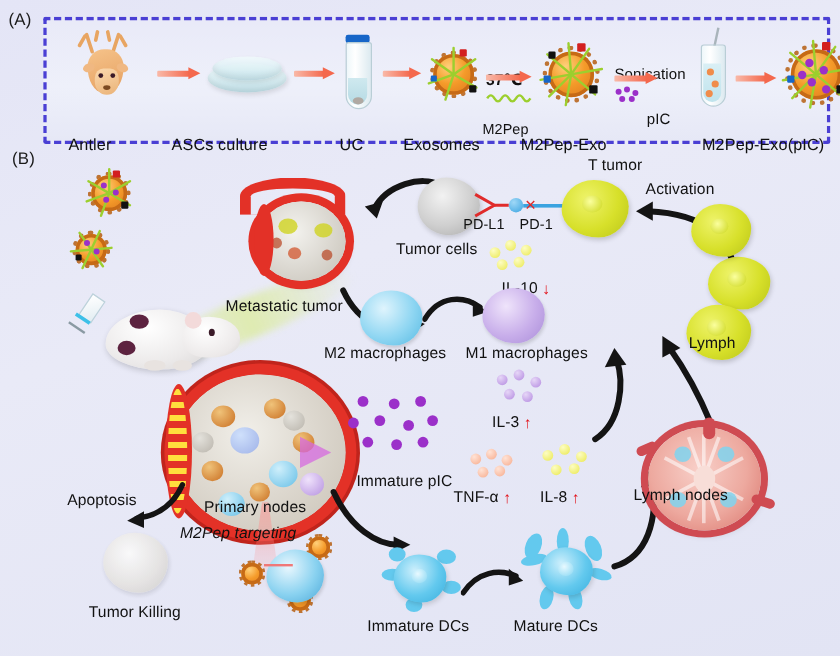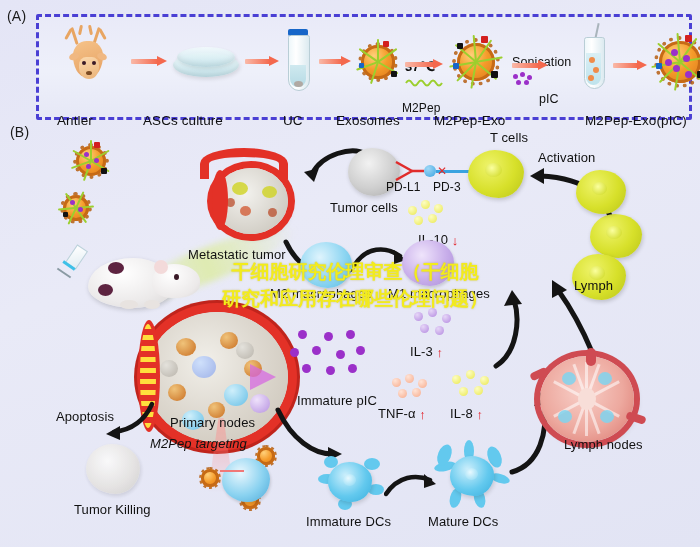--- a/index.html
+++ b/index.html
@@ -384,26 +384,26 @@
     <div style="position:absolute;left:394px;top:42px;width:36px;height:22px;">
       <svg width="36" height="22" viewBox="0 0 36 22">
         <path d="M2 2 L18 11 L2 20" stroke="#e02b2b" stroke-width="2.5" fill="none"></path>
         <line x1="18" y1="11" x2="30" y2="11" stroke="#e02b2b" stroke-width="2.5"></line>
       </svg>
     </div>
     <div style="position:absolute;left:424px;top:47px;width:12px;height:12px;border-radius:50%;background:radial-gradient(circle at 35% 30%,#9fd8f7,#3aa3e0);"></div>
     <div style="position:absolute;left:436px;top:52px;width:36px;height:3px;background:#3aa3e0;"></div>
     <div style="position:absolute;left:437px;top:46px;color:#e02b2b;font-weight:bold;font-size:12px;">✕</div>
     <div class="lbl sm" style="left:386px;top:62px;">PD-L1</div>
-    <div class="lbl sm" style="left:433px;top:62px;">PD-3</div>
+    <div class="lbl sm" style="left:433px;top:62px;">PD-1</div>
 
     <div class="cell tcell" style="left:468px;top:32px;width:56px;height:48px;">
       <div class="nuc"></div>
     </div>
-    <div class="lbl" style="left:490px;top:12px;">T cells</div>
+    <div class="lbl" style="left:490px;top:12px;">T tumor</div>
 
     <div class="lbl" style="left:538px;top:32px;text-align:center;">Activation</div>
     <div class="carrow" style="left:510px;top:44px;width:112px;height:78px;">
       <svg width="112" height="78" viewBox="0 0 112 78">
         <path d="M104 72 C100 36 78 16 30 14" stroke="#141414" stroke-width="5" fill="none" stroke-linecap="round"></path>
         <polygon points="20,14 34,6 34,22" fill="#141414"></polygon>
       </svg>
     </div>
 
     <div class="cell tcell" style="left:590px;top:96px;width:52px;height:44px;">
@@ -623,22 +623,18 @@
       <div class="ln-seg" style="left:55px;top:14px;width:3px;height:74px;"></div>
       <div style="position:absolute;left:48px;top:40px;width:18px;height:22px;border-radius:50%;background:#f8ded8;"></div>
       <div class="blob" style="left:32px;top:24px;width:14px;height:13px;background:#7fd4ef;opacity:.85;"></div>
       <div class="blob" style="left:68px;top:24px;width:14px;height:13px;background:#7fd4ef;opacity:.85;"></div>
       <div class="blob" style="left:28px;top:62px;width:14px;height:13px;background:#7fd4ef;opacity:.85;"></div>
       <div class="blob" style="left:70px;top:62px;width:14px;height:13px;background:#7fd4ef;opacity:.85;"></div>
       <div style="position:absolute;left:0px;top:22px;width:18px;height:8px;border-radius:4px;background:#cf4b52;transform:rotate(-24deg);"></div>
       <div style="position:absolute;left:96px;top:66px;width:20px;height:8px;border-radius:4px;background:#cf4b52;transform:rotate(18deg);"></div>
       <div style="position:absolute;left:56px;top:0px;width:10px;height:18px;border-radius:5px;background:#cf4b52;"></div>
     </div>
-    <div class="lbl" style="left:564px;top:287px;margin-top:32px;">Lymph nodes</div>
+    <div class="lbl" style="left:528px;top:287px;">Lymph nodes</div>
 
   </div>
 
-  <div id="watermark">
-    <span>干细胞研究伦理审查（干细胞</span><br>
-    <span>研究和应用存在哪些伦理问题）</span>
-  </div>
 
 </div>
 
 </body></html>

